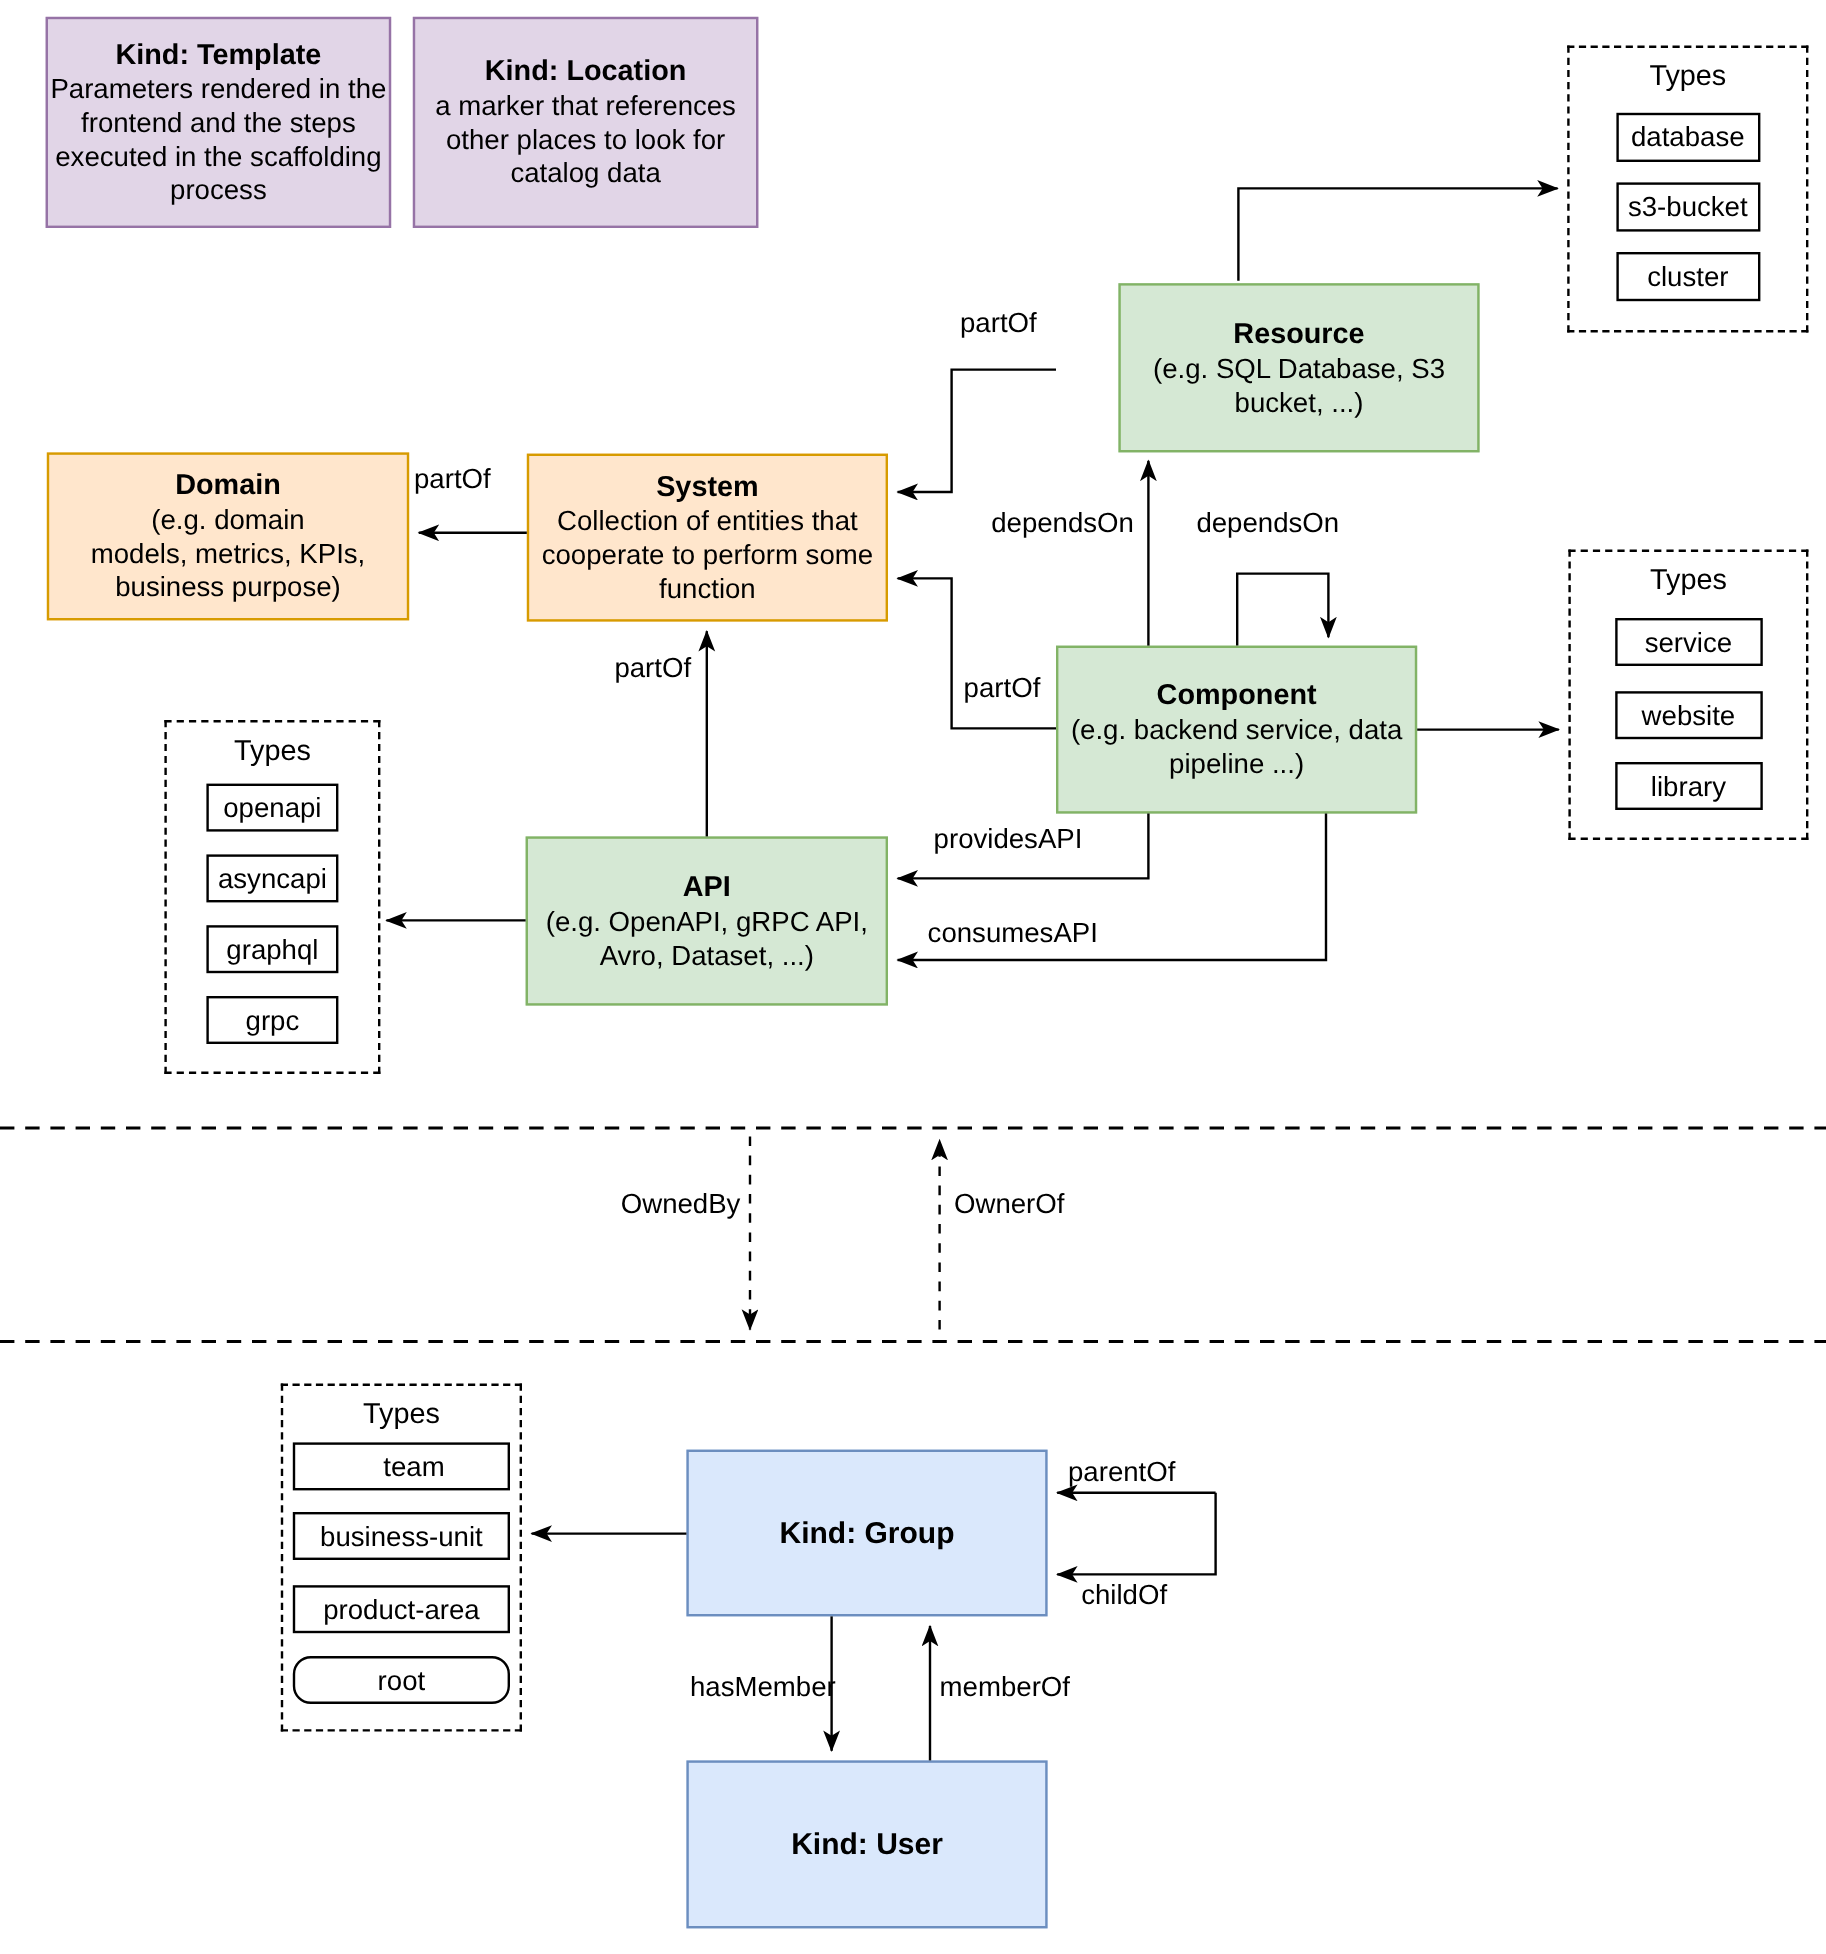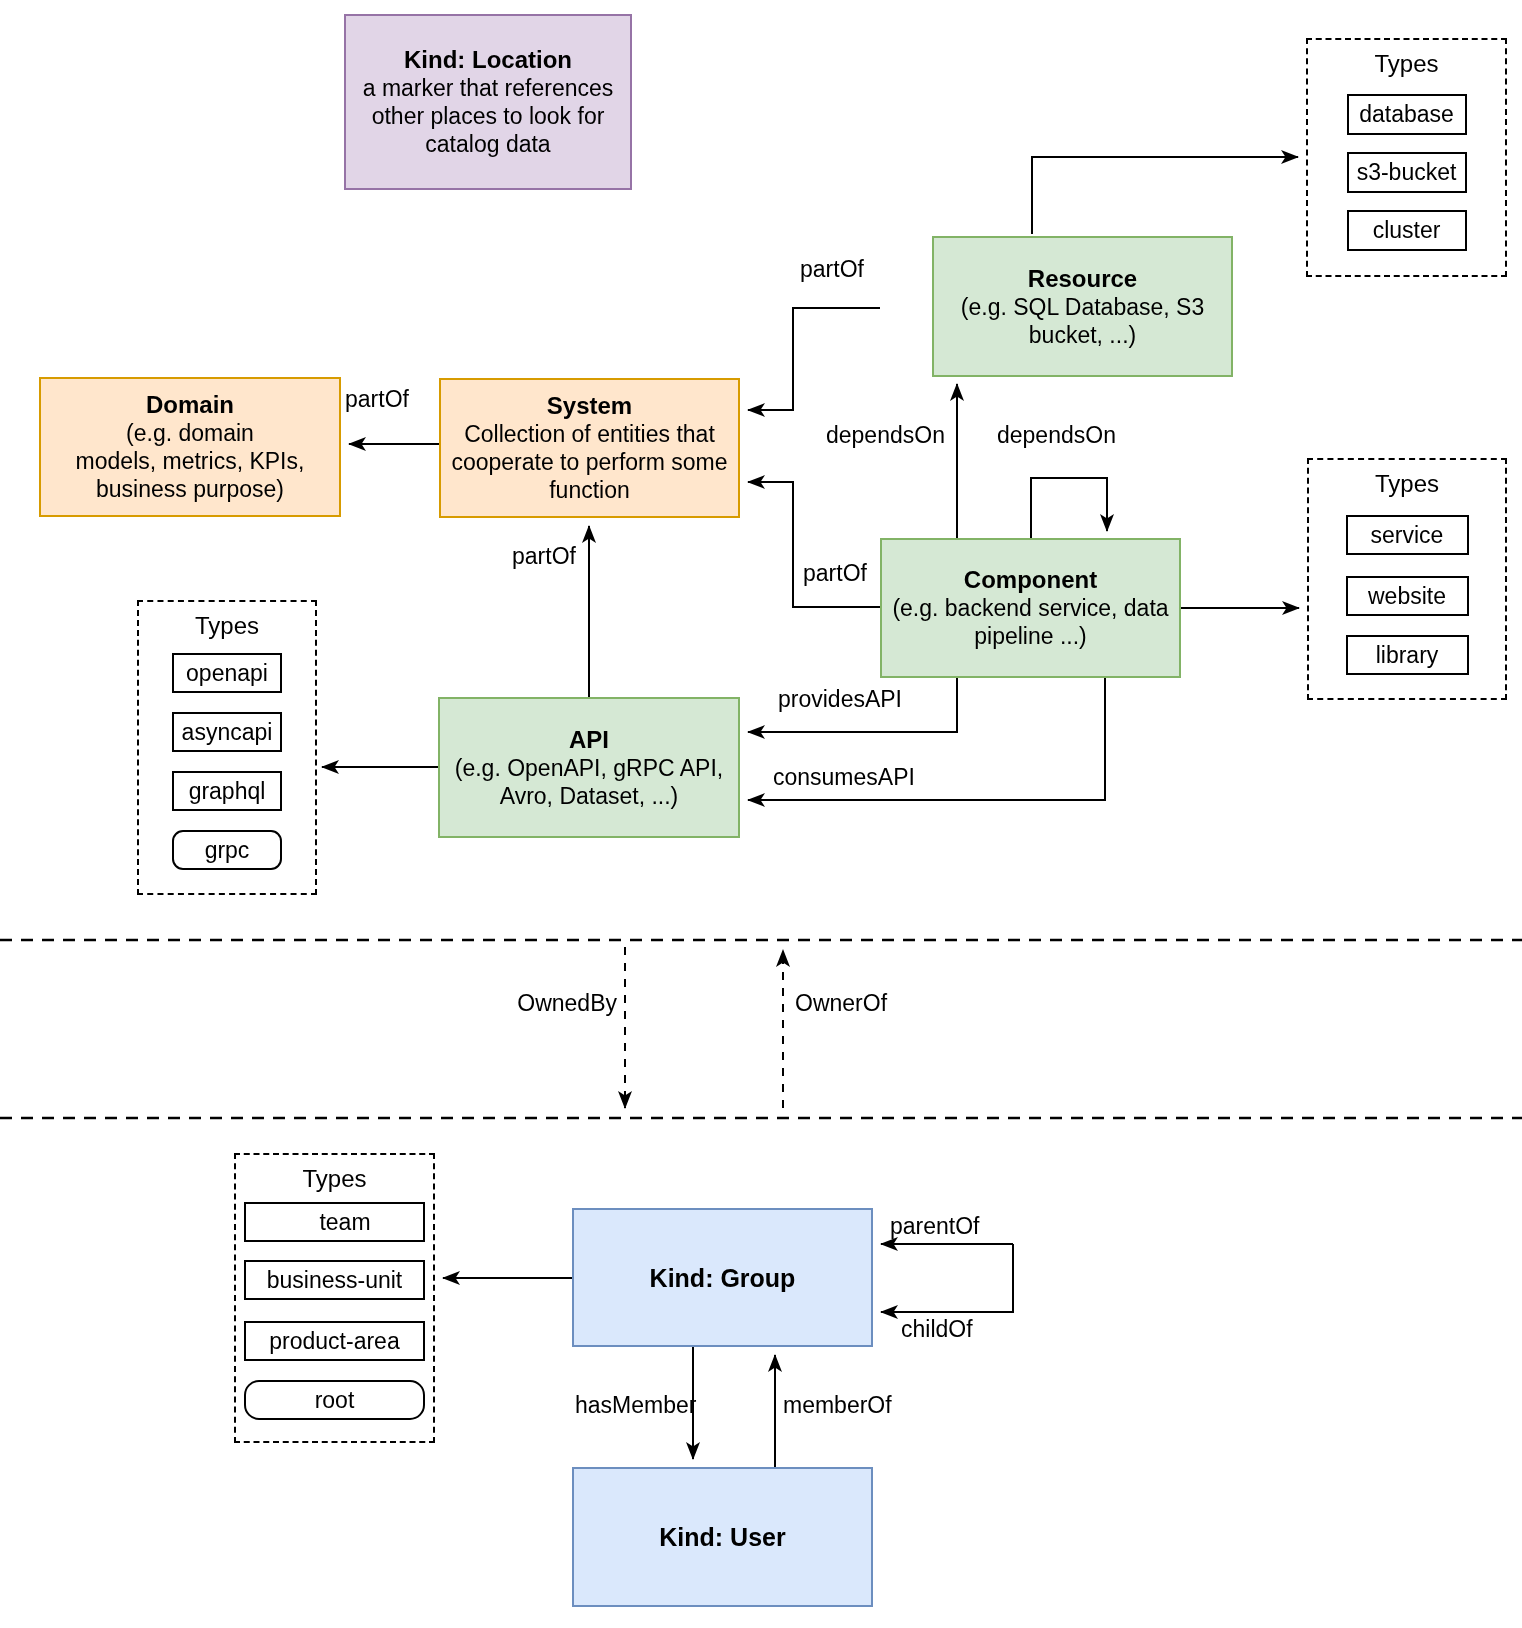--- a/index.html
+++ b/index.html
@@ -30,20 +30,27 @@
     font-size:23px;
   }
   .edge-label{position:absolute;font-size:23px;white-space:nowrap;}
   svg.wires{position:absolute;left:0;top:0;pointer-events:none;}
 </style>
 </head>
 <body>
 
 <div id="canvas">
 
+  <div class="kind-box purple" style="left:38px;top:14px;width:288px;height:176px;">
+    <div class="bx-title">Kind: Template</div>
+    <div class="bx-desc">Parameters rendered in the
+frontend and the steps
+executed in  the scaffolding
+process</div>
+  </div>
   <div class="kind-box purple" style="left:344px;top:14px;width:288px;height:176px;">
     <div class="bx-title">Kind: Location</div>
     <div class="bx-desc">a marker that references
 other places to look for
 catalog data</div>
   </div>
 
   <div class="kind-box orange" style="left:39px;top:377px;width:302px;height:140px;">
     <div class="bx-title">Domain</div>
     <div class="bx-desc">(e.g.  domain
@@ -92,21 +99,21 @@
     <div class="type-chip" style="width:123px;height:40px;margin-top:17px;">service</div>
     <div class="type-chip" style="width:123px;height:40px;margin-top:21px;">website</div>
     <div class="type-chip" style="width:123px;height:40px;margin-top:19px;">library</div>
   </div>
 
   <div class="types-panel" style="left:137px;top:600px;width:180px;height:295px;">
     <div class="types-title">Types</div>
     <div class="type-chip" style="width:110px;height:40px;margin-top:13px;">openapi</div>
     <div class="type-chip" style="width:110px;height:40px;margin-top:19px;">asyncapi</div>
     <div class="type-chip" style="width:110px;height:40px;margin-top:19px;">graphql</div>
-    <div class="type-chip" style="width:110px;height:40px;margin-top:19px;border-radius:11px;">grpc</div>
+    <div class="type-chip" style="width:110px;height:40px;margin-top:19px;">grpc</div>
   </div>
 
   <div class="types-panel" style="left:234px;top:1153px;width:201px;height:290px;">
     <div class="types-title">Types</div>
     <div class="type-chip" style="width:181px;height:40px;margin-top:9px;padding-left:21px;">team</div>
     <div class="type-chip" style="width:181px;height:40px;margin-top:18px;">business-unit</div>
     <div class="type-chip" style="width:181px;height:40px;margin-top:21px;">product-area</div>
     <div class="type-chip" style="width:181px;height:40px;margin-top:19px;border-radius:15px;">root</div>
   </div>
 

